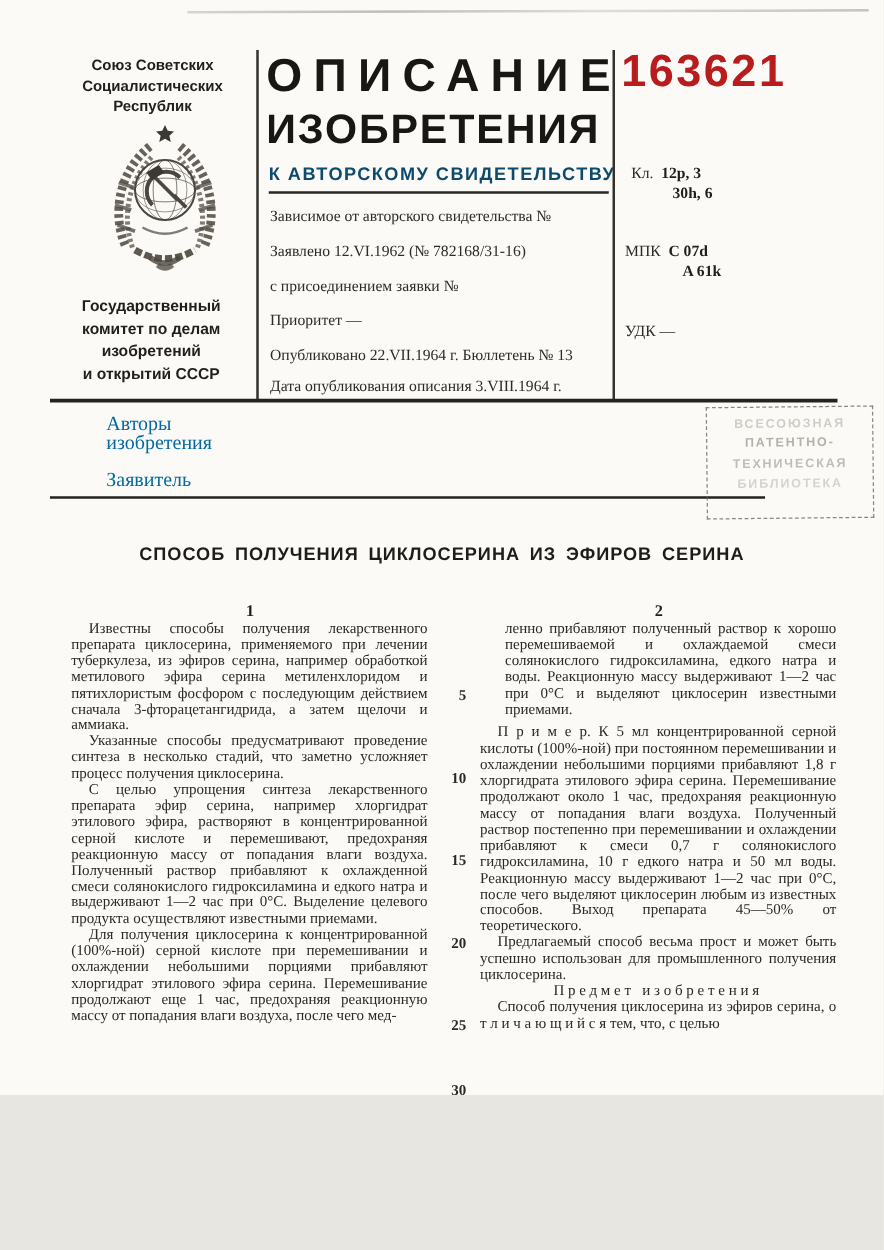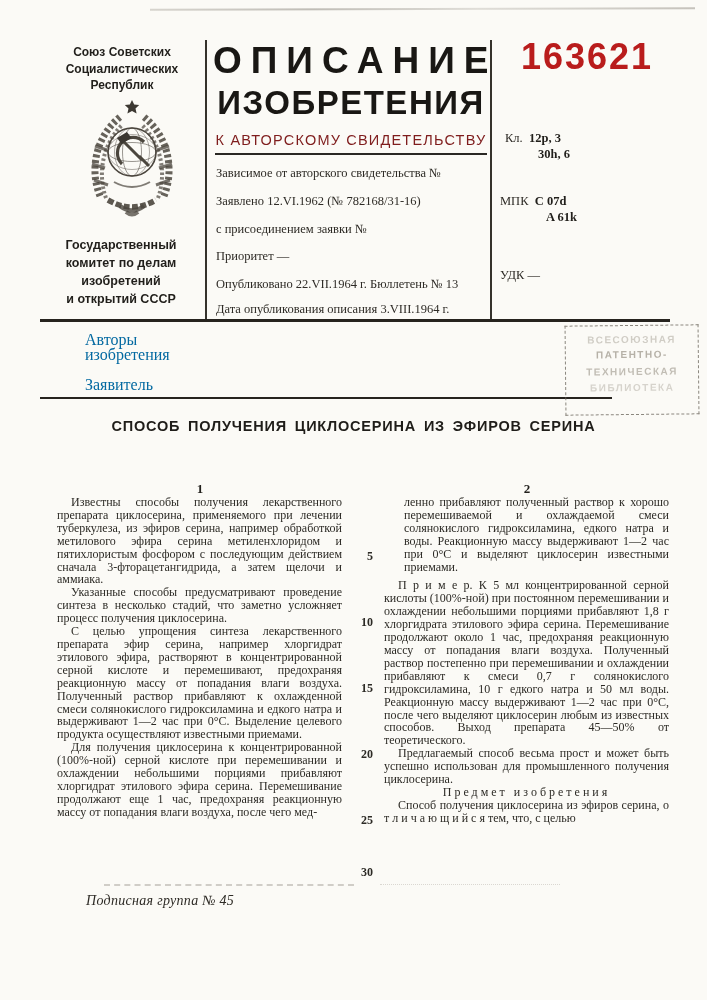--- a/index.html
+++ b/index.html
@@ -1,57 +1,57 @@
 <!DOCTYPE html>
 <html><head>
 <meta charset="utf-8">
 <style>
   html,body{margin:0;padding:0;background:#e8e6e0;}
   .page{
-    position:relative;width:707px;height:1000px;margin:0 auto;
+    position:relative;width:707px;height:876px;margin:0 auto;
     background:#fbfaf6;overflow:hidden;
     font-family:"Liberation Serif","DejaVu Serif",serif;color:#2c2a25;
   }
   .abs{position:absolute;}
-  .sans{font-family:"Liberation Sans","DejaVu Sans",sans-serif;text-align:center;}
+  .sans{font-family:"Liberation Sans","DejaVu Sans",sans-serif;}
   
   .scanline-top{left:150px;top:8px;width:545px;height:2px;background:linear-gradient(90deg,#b9b5ad 0%,#8f8b82 30%,#c9c6bf 60%,#9a958c 100%);opacity:.55;transform:rotate(-0.15deg);}
   .scanline-mid{left:104px;top:884px;width:250px;height:1px;border-top:2px dashed #9d9890;opacity:.45;}
   .scanline-mid2{left:380px;top:884px;width:180px;height:1px;border-top:1px dotted #a9a49b;opacity:.4;}
   
   .vrule{width:1.5px;background:#35322c;}
   .vr1{left:205px;top:40px;height:281px;}
   .vr2{left:490px;top:40px;height:281px;}
   .rule-thick{left:40px;top:319px;width:630px;height:2.5px;background:#26231e;}
   .rule-authors{left:40px;top:397px;width:572px;height:2px;background:#26231e;}
   
   .union{left:40px;top:44px;width:164px;text-align:center;font-weight:bold;font-size:12px;line-height:16.5px;color:#211f1b;}
   .committee{left:36px;top:236px;width:170px;text-align:center;font-weight:bold;font-size:12.5px;line-height:18px;color:#211f1b;}
   .emblem{left:76px;top:96px;}
   
   .t-opisanie{left:213px;top:40px;width:276px;font-size:37px;font-weight:900;letter-spacing:9px;color:#191714;white-space:nowrap;}
   .t-izobret{left:213px;top:84px;width:276px;font-size:33px;font-weight:900;letter-spacing:1.5px;color:#191714;white-space:nowrap;}
-  .t-subtitle{left:215px;top:132px;width:272px;text-align:center;font-size:14.5px;font-weight:normal;letter-spacing:1.2px;color:#7f1d1d;border-bottom:2px solid #2a2824;padding-bottom:5px;white-space:nowrap;}
+  .t-subtitle{left:215px;top:132px;width:272px;text-align:center;font-size:14.5px;font-weight:bold;letter-spacing:1.2px;color:#0c4a6e;border-bottom:2px solid #2a2824;padding-bottom:5px;white-space:nowrap;}
   .hrow{left:216px;width:272px;font-size:12.5px;color:#2e2b26;white-space:nowrap;}
   
   .docnum{left:497px;top:36px;width:180px;font-size:36px;font-weight:900;letter-spacing:2px;color:#b91c1c;white-space:nowrap;}
   .cls{font-size:12.5px;color:#2e2b26;white-space:nowrap;}
   .cls b{font-weight:bold;color:#211f1b;}
   
   .lbl{left:85px;font-size:16px;color:#0369a1;}
   .authors-names{left:200px;top:338px;width:480px;text-align:center;font-size:13px;font-weight:bold;color:#211f1b;white-space:nowrap;}
   
   .stamp{left:565px;top:325px;width:132px;height:88px;border:1.5px dashed #6f6a60;opacity:.8;transform:rotate(-.6deg);text-align:center;}
   .stamp div{font-family:"Liberation Sans","DejaVu Sans",sans-serif;font-weight:bold;font-size:10px;letter-spacing:1.5px;color:#776f60;}
   .st1{margin-top:8px;opacity:.4;}
   .st2{margin-top:4px;opacity:.65;}
   .st3{margin-top:6px;opacity:.55;}
   .st4{margin-top:5px;opacity:.35;}
   
-  .inv-title{left:55px;top:418px;width:597px;text-align:center;font-size:14.5px;font-weight:bold;letter-spacing:.8px;word-spacing:3px;color:#1f1d19;}
+  .inv-title{left:55px;top:436px;width:597px;text-align:center;font-size:14.5px;font-weight:bold;letter-spacing:.8px;word-spacing:3px;color:#1f1d19;}
   
   .colhead{top:481px;width:20px;text-align:center;font-size:13px;font-weight:bold;color:#211f1b;}
   .bodycol{top:496px;width:285px;font-size:12px;line-height:12.9px;text-align:justify;color:#2c2a25;}
   .bodycol p{margin:0;text-indent:14px;}
   .bodycol p.cont{text-indent:0;margin-left:20px;}
   .bodycol p.gap{margin-top:6px;}
   .claim-head{margin:10px 0 8px 0;text-align:center;text-indent:0 !important;letter-spacing:3px;font-family:Liberation Serif, serif;}
   .bc1{left:57px;}
   .bc2{left:384px;}
   .gnum{left:347px;width:26px;text-align:right;font-size:12px;font-weight:bold;color:#2c2a25;}
@@ -138,21 +138,21 @@
   <div class="abs cls" style="left:538px;top:147px">
     <b>30h, 6</b>
   </div>
   <div class="abs cls" style="left:500px;top:194px">
     <span>МПК</span>&nbsp;
     <b>C 07d</b>
   </div>
   <div class="abs cls" style="left:546px;top:210px">
     <b>A 61k</b>
   </div>
-  <div class="abs cls" style="left:500px;top:268px">УДК —</div>
+  <div class="abs cls" style="left:500px;top:258px">УДК —</div>
 
   <div class="abs rule-thick"></div>
 
   <div class="abs lbl" style="top:331px">Авторы</div>
   <div class="abs lbl" style="top:346px">изобретения</div>
   <div class="abs lbl" style="top:376px">Заявитель</div>
   <div class="abs rule-authors"></div>
 
   <div class="abs stamp">
     <div class="st1">ВСЕСОЮЗНАЯ</div>

